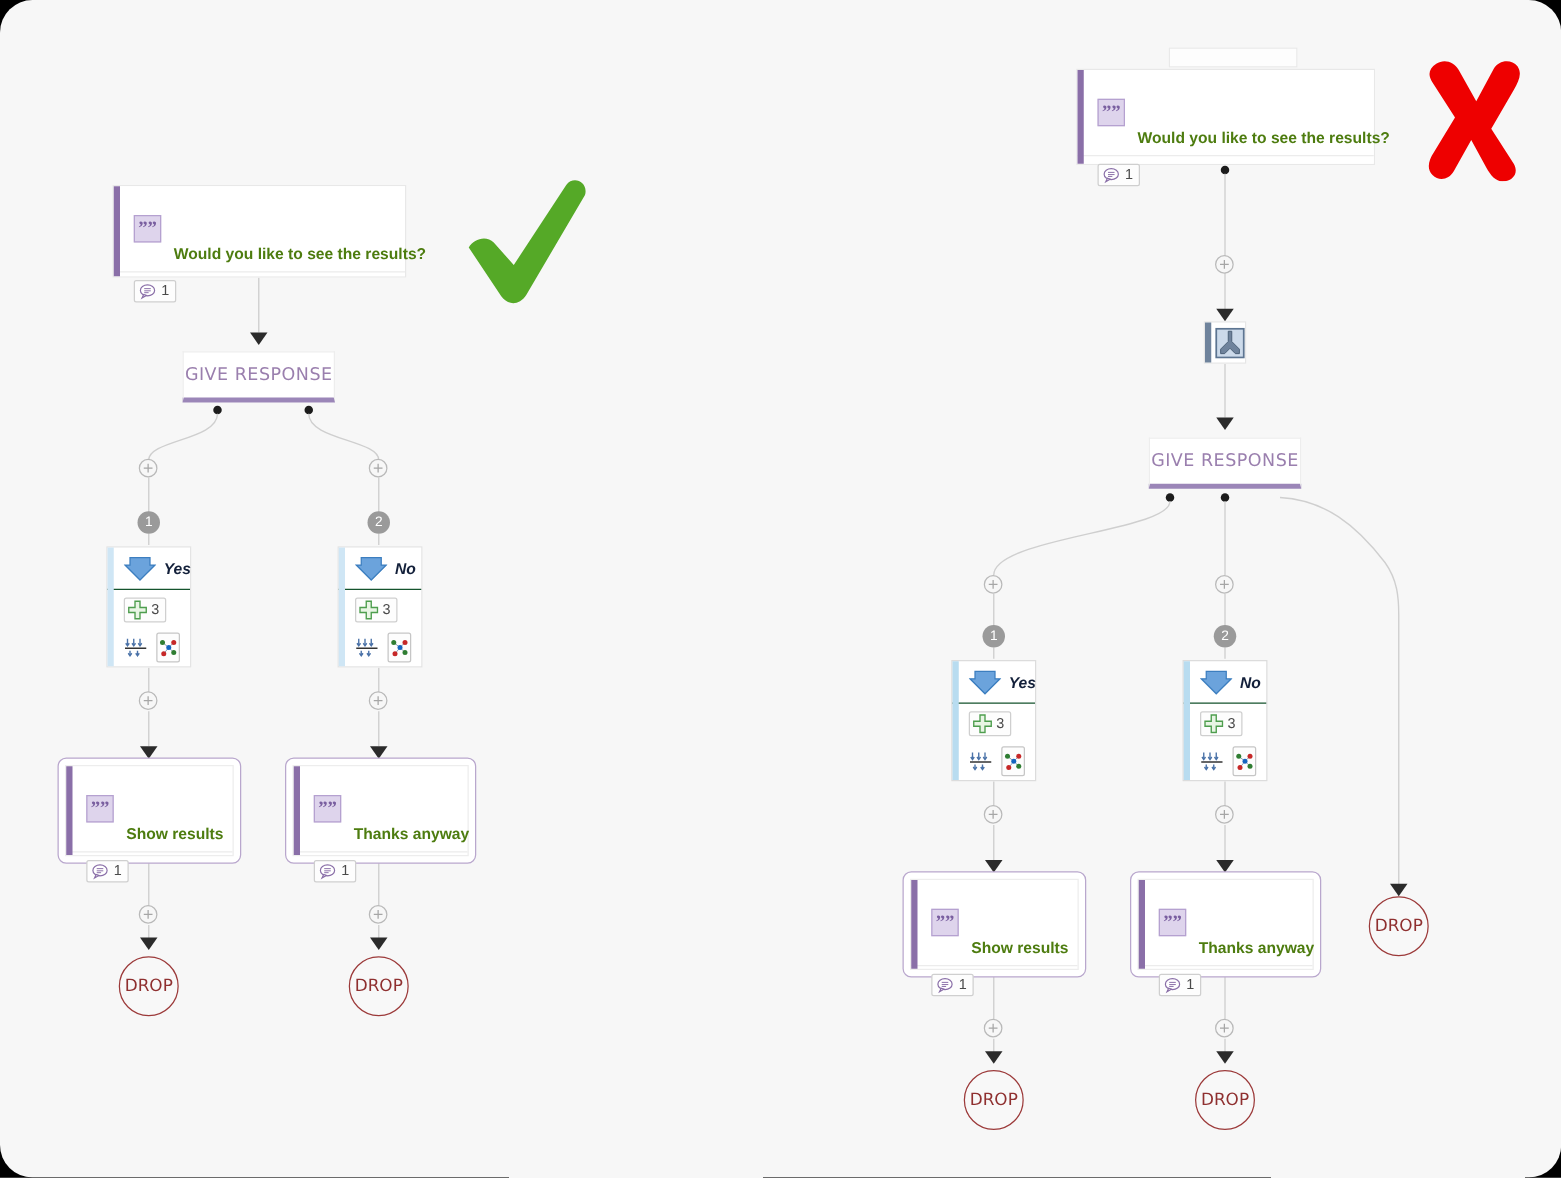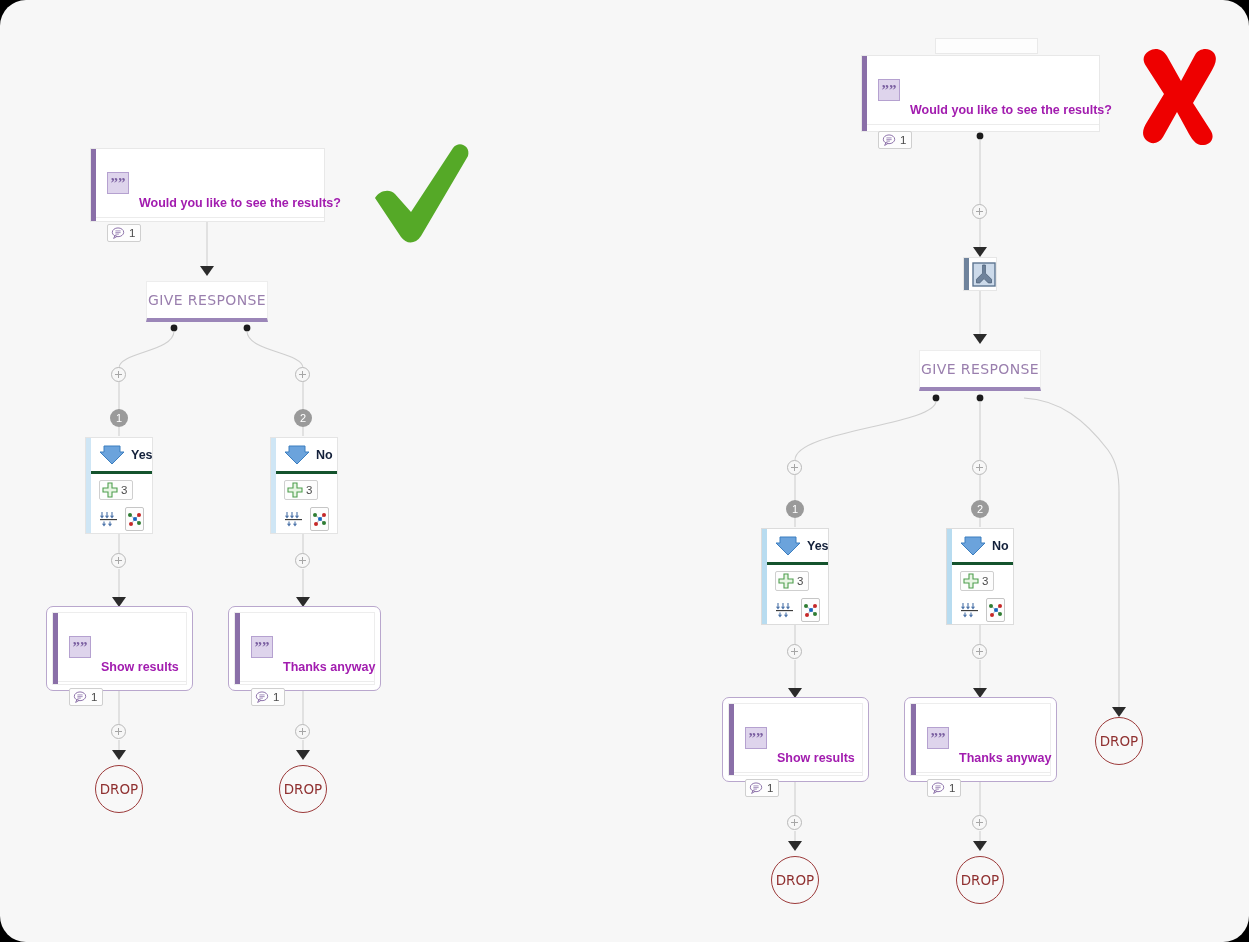--- a/index.html
+++ b/index.html
@@ -72,21 +72,21 @@
     font-size: 15px;
     font-weight: 700;
     line-height: 1;
     flex: 0 0 auto;
     font-family: "Liberation Serif", serif;
   }
   .msg-title {
     margin-left: 10px;
     font-size: 12.5px;
     font-weight: bold;
-    color: #a21caf;
+    color: #4d7c0f;
     white-space: nowrap;
     margin-top: 40px;
   }
   .msg-foot {
     padding: 6px 10px 6px 16px;
   }
   .chip {
     display: inline-flex;
     align-items: center;
     border: 1px solid #cfcfcf;
@@ -137,21 +137,22 @@
     position: absolute;
     left: 0; top: 0; bottom: 0;
     width: 5px;
     background: #cfe6f5;
   }
   .ans-bar.strong { background: #b8dcf0; }
   .ans-head {
     display: flex;
     align-items: center;
     padding: 6px 8px 5px 13px;
-    border-bottom: 3px solid #14532d;
+    border-bottom: 1px solid #14532d;
+    font-style: italic;
   }
   .arrow-ico { width: 26px; height: 22px; flex: 0 0 auto; }
   .ans-title {
     margin-left: 6px;
     font-size: 12.5px;
     font-weight: bold;
     color: #13203a;
   }
   .ans-body { padding: 6px 8px 6px 13px; }
   .plus-chip {

